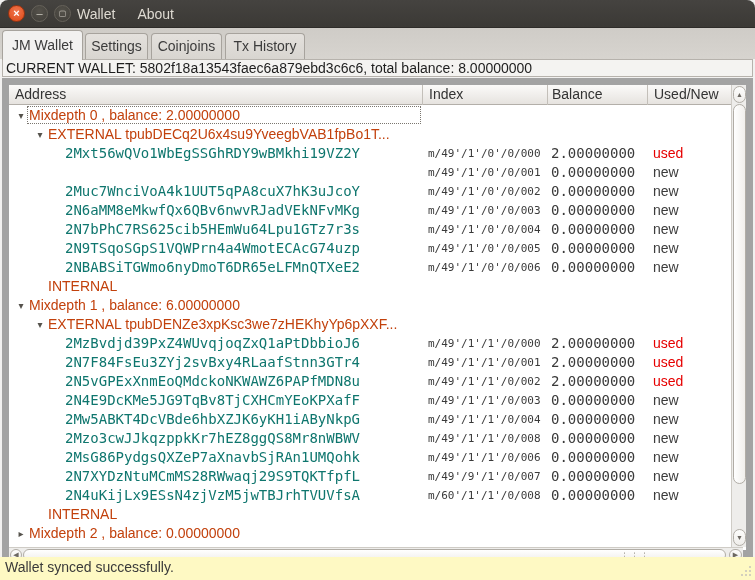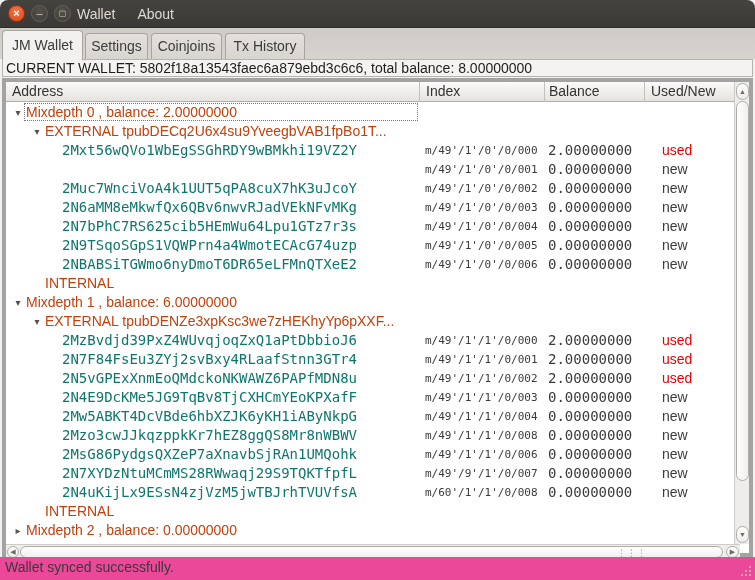--- a/index.html
+++ b/index.html
@@ -41,55 +41,55 @@
   
   .banner{
     position:absolute;left:2px;top:59px;width:751px;height:18px;box-sizing:border-box;
     border:1px solid #b6b2ac;background:#f4f3f1;
     font-size:14px;line-height:16px;padding-left:3px;color:#1e1e1e;
     white-space:nowrap;overflow:hidden;
   }
   
   .tree{
     position:absolute;left:2px;top:78px;width:751px;height:479px;box-sizing:border-box;
-    border:4px solid #a3a3a3;background:#ffffff;
+    border:7px solid #a3a3a3;background:#ffffff;
   }
   .thead{
     position:absolute;left:0;top:0;width:735px;height:20px;
     background:linear-gradient(#fbfaf9,#e6e3df);
     border-bottom:1px solid #b3afa9;box-sizing:border-box;
   }
   .th{position:absolute;top:0;height:20px;line-height:19px;font-size:14px;color:#333;white-space:nowrap;}
   .thsep{position:absolute;top:0;width:1px;height:20px;background:#c3bfb9;}
   .rows{position:absolute;left:0;top:20px;width:735px;height:442px;overflow:hidden;}
   .row{position:absolute;left:0;width:735px;height:19px;line-height:19px;white-space:nowrap;}
   .expander{position:absolute;top:0;font-size:10px;color:#55524c;width:12px;text-align:center;}
   .lbl{position:absolute;top:0;font-size:14px;color:#c2410c;}
   .addr{position:absolute;left:56px;top:0;font-family:"DejaVu Sans Mono",monospace;font-size:14px;color:#0f766e;}
   .idx{position:absolute;left:419px;top:0;font-family:"DejaVu Sans Mono",monospace;font-size:11px;color:#3a3a3a;}
   .bal{position:absolute;left:542px;top:0;font-family:"DejaVu Sans Mono",monospace;font-size:14px;color:#3a3a3a;}
-  .status{position:absolute;left:644px;top:0;font-size:14px;margin-left:12px;}
+  .status{position:absolute;left:644px;top:0;font-size:14px;}
   .focusrect{position:absolute;left:18px;top:0;width:394px;height:18px;border:1px dotted #7a766f;box-sizing:border-box;}
   
   .vsb{position:absolute;right:0;top:0;width:15px;height:462px;background:#eeedeb;border-left:1px solid #cfccc6;box-sizing:border-box;}
   .stepper{
     position:absolute;box-sizing:border-box;background:linear-gradient(#fdfdfc,#efedea);
     border:1px solid #b1ada6;border-radius:7px;color:#6c6862;
     display:flex;align-items:center;justify-content:center;font-size:7px;
   }
   .vsb .up{left:1px;top:1px;width:13px;height:17px;}
   .vsb .down{left:1px;top:444px;width:13px;height:17px;}
   .vthumb{position:absolute;left:1px;top:19px;width:13px;height:380px;background:linear-gradient(90deg,#ffffff,#f1efec);border:1px solid #b1ada6;border-radius:7px;box-sizing:border-box;}
   .hsb{position:absolute;left:0;top:462px;width:734px;height:15px;background:#eeedeb;border-top:1px solid #cfccc6;box-sizing:border-box;}
   .hsb .left{left:1px;top:1px;width:12px;height:12px;}
   .hsb .right{left:720px;top:1px;width:13px;height:12px;}
   .hthumb{position:absolute;left:14px;top:1px;width:703px;height:12px;background:linear-gradient(#ffffff,#f1efec);border:1px solid #b1ada6;border-radius:7px;box-sizing:border-box;}
   .grip{position:absolute;left:596px;top:3px;width:14px;height:7px;color:#9b968f;font-size:9px;line-height:7px;letter-spacing:1px;}
   
-  .statusbar{position:absolute;left:0;top:557px;width:755px;height:23px;background:#ec4899;text-align:center;}
+  .statusbar{position:absolute;left:0;top:557px;width:755px;height:23px;background:#fef9c3;text-align:center;}
   .status-text{position:absolute;left:5px;top:2px;font-size:14px;color:#3a3a3a;}
   .resize-grip{position:absolute;right:4px;bottom:4px;width:12px;height:12px;}
   .resize-grip i{position:absolute;width:2px;height:2px;background:#c6c2bb;border-radius:50%;}
 </style>
 </head>
 <body>
 
 <div class="titlebar">
   <div class="winbtn close">×</div>
   <div class="winbtn min">–</div>

